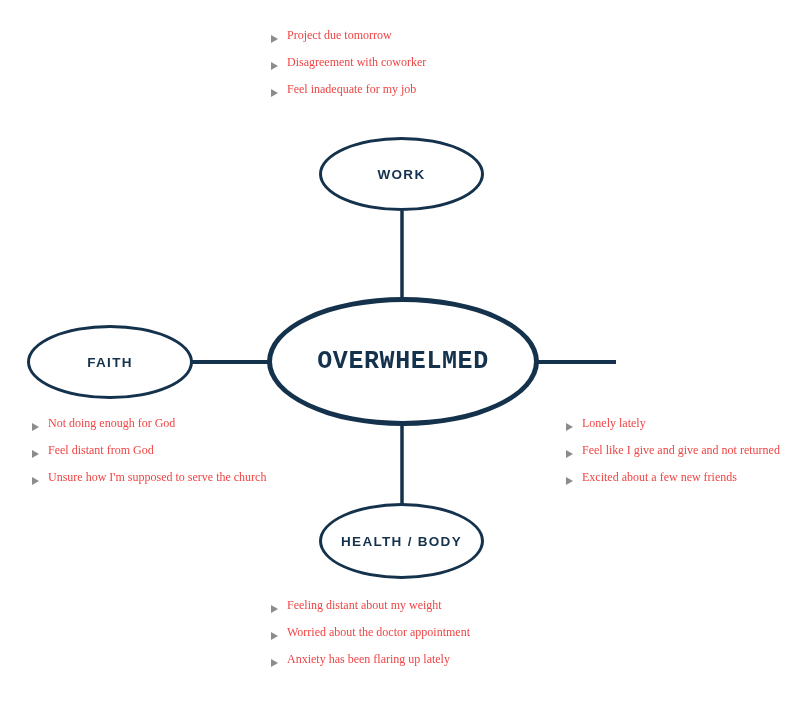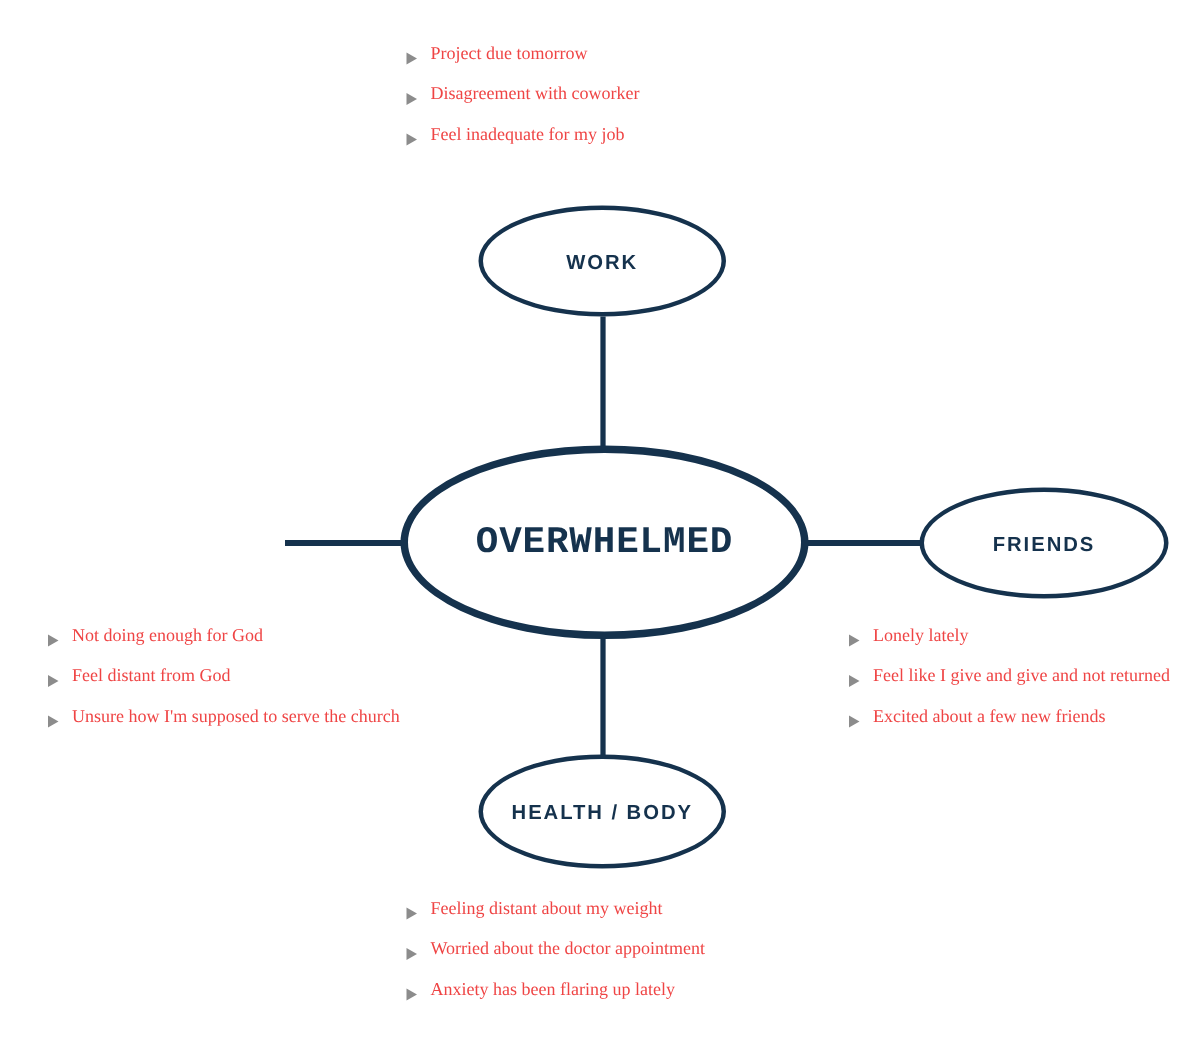--- a/index.html
+++ b/index.html
@@ -138,24 +138,24 @@
     <line x1="402" y1="211" x2="402" y2="299" stroke="#15324d" stroke-width="3.5"></line>
     <line x1="402" y1="424" x2="402" y2="505" stroke="#15324d" stroke-width="3.5"></line>
     <line x1="190" y1="362" x2="272" y2="362" stroke="#15324d" stroke-width="4"></line>
     <line x1="534" y1="362" x2="616" y2="362" stroke="#15324d" stroke-width="4"></line>
   </svg>
 
   <div class="node node-center">OVERWHELMED</div>
 
   <div class="node node-branch node-work">WORK</div>
 
-  <div class="node node-branch node-friends">FRIENDS</div>
 
   <div class="node node-branch node-health">HEALTH / BODY</div>
 
+  <div class="node node-branch node-faith">FAITH</div>
 
   <div class="notes notes-top">
     <div class="note-item">
       <span class="note-bullet"></span>
       <span>Project due tomorrow</span>
     </div>
     <div class="note-item">
       <span class="note-bullet"></span>
       <span>Disagreement with coworker</span>
     </div>

